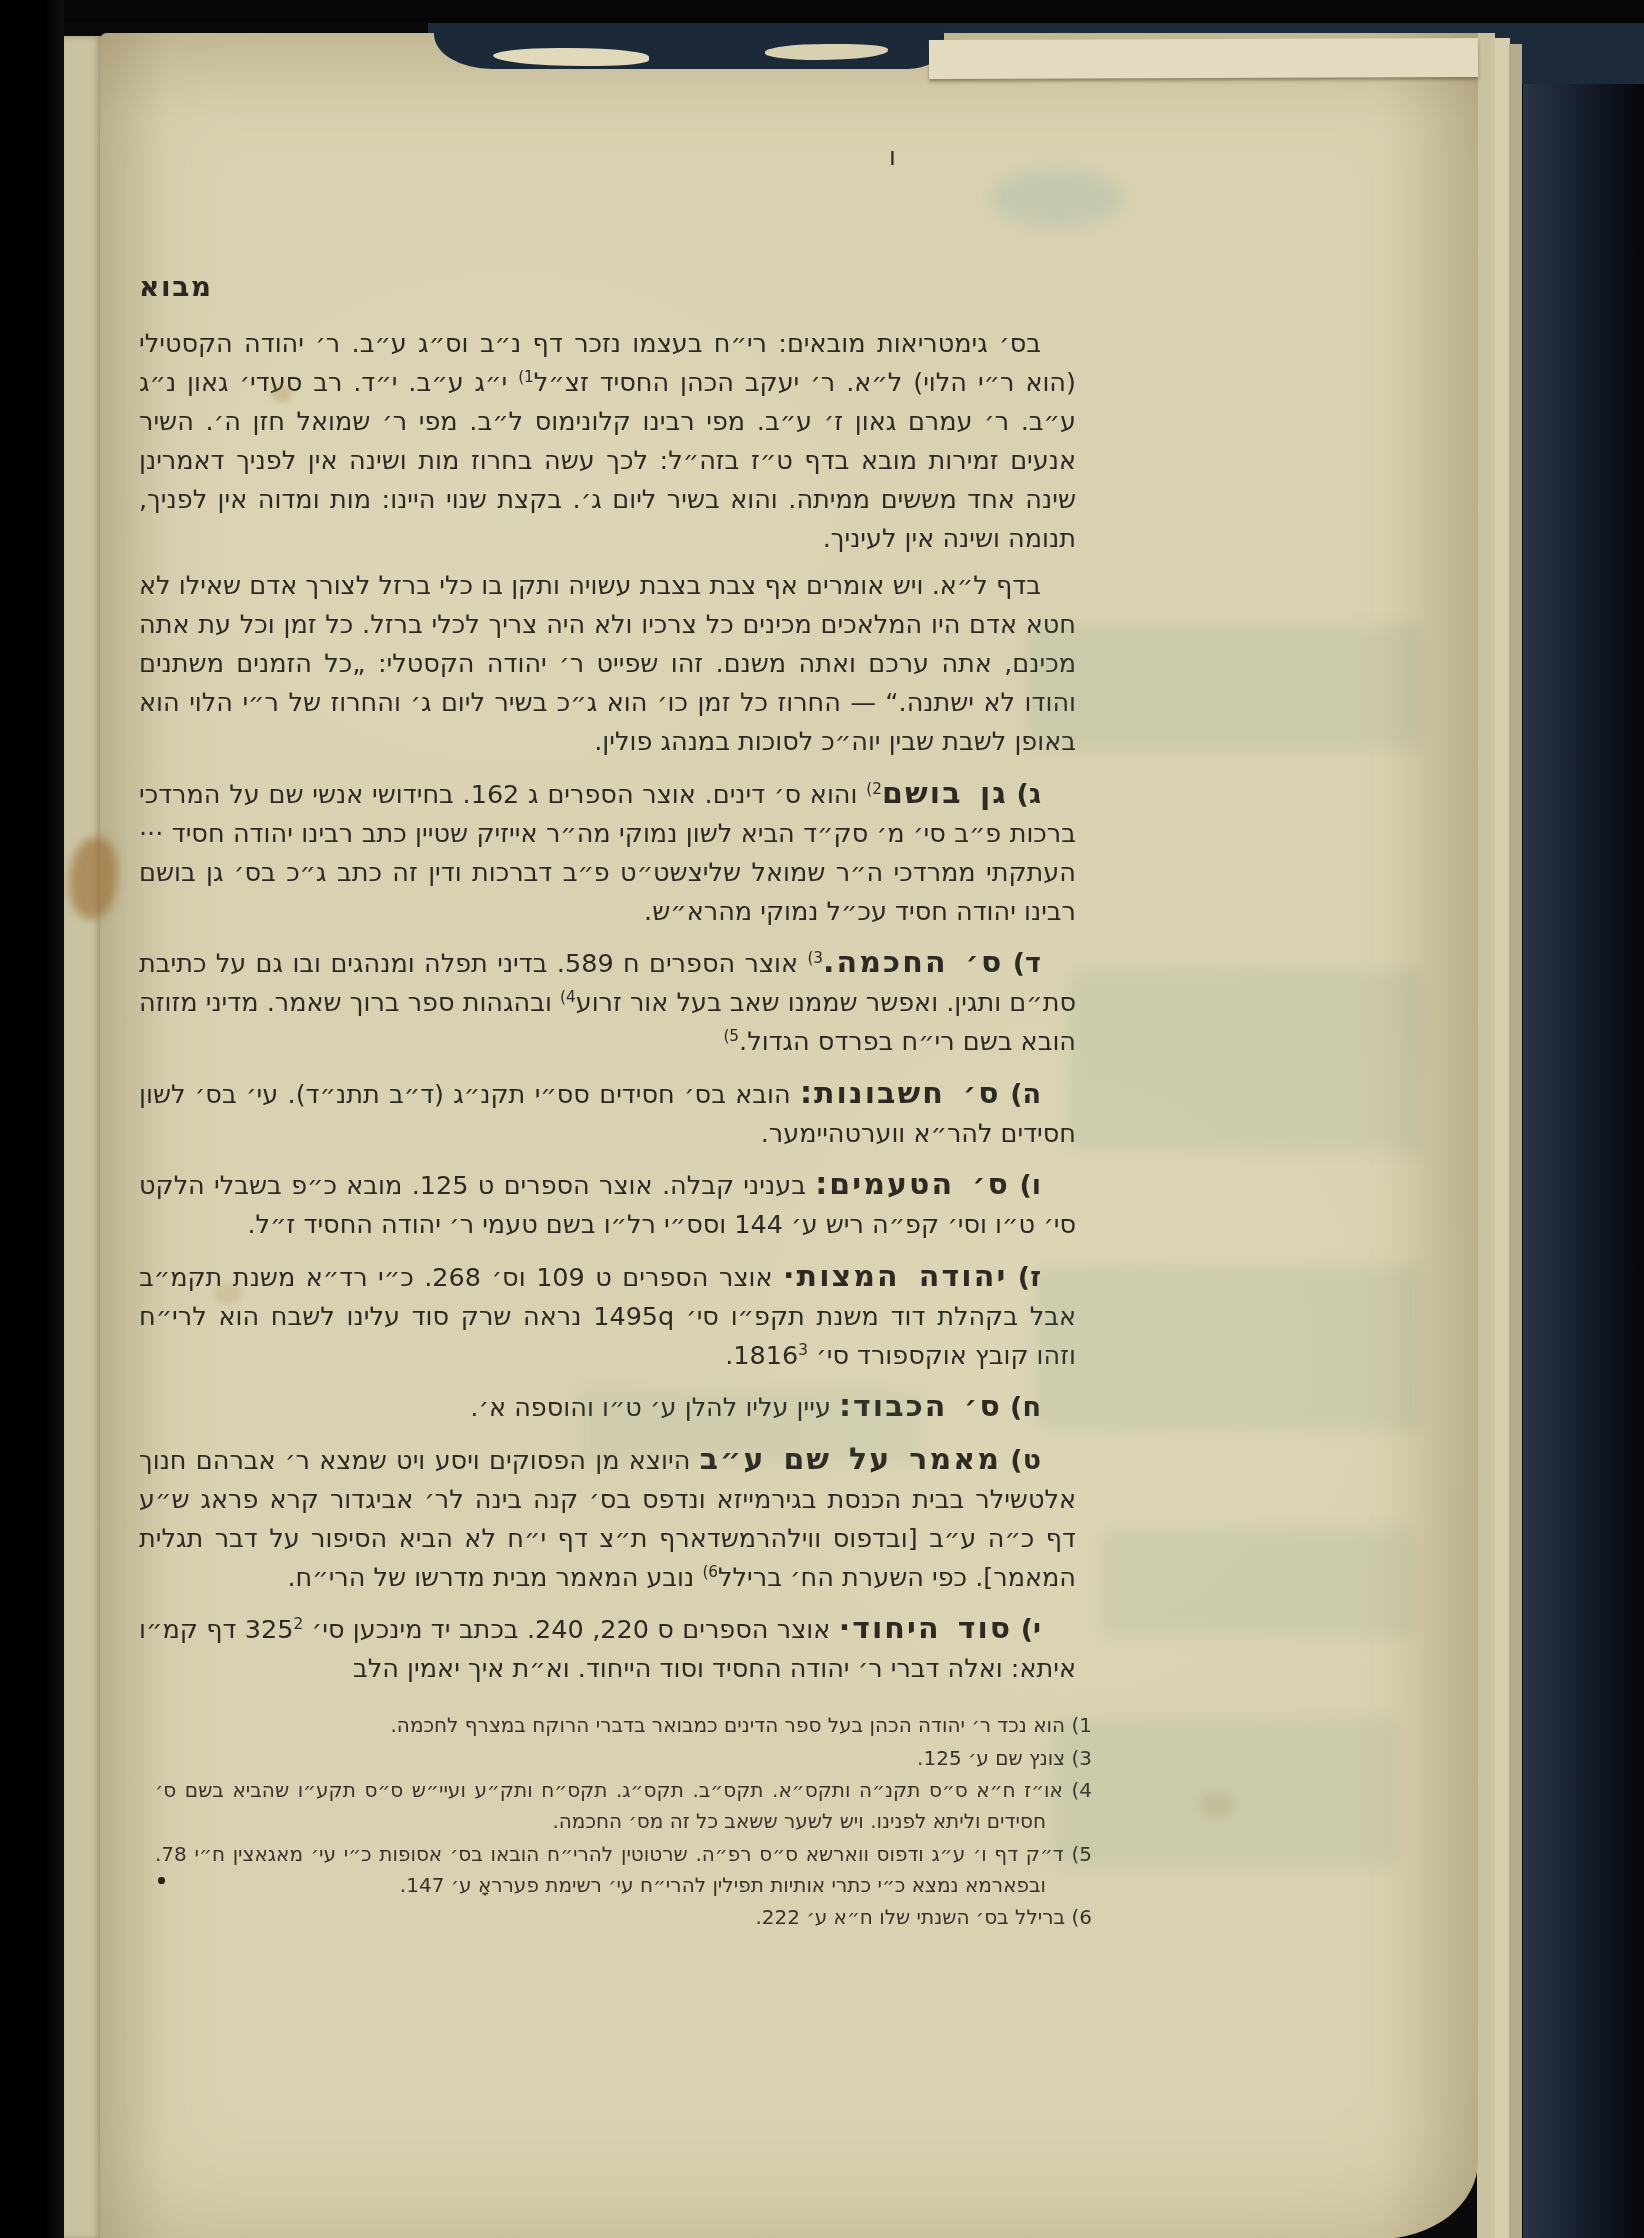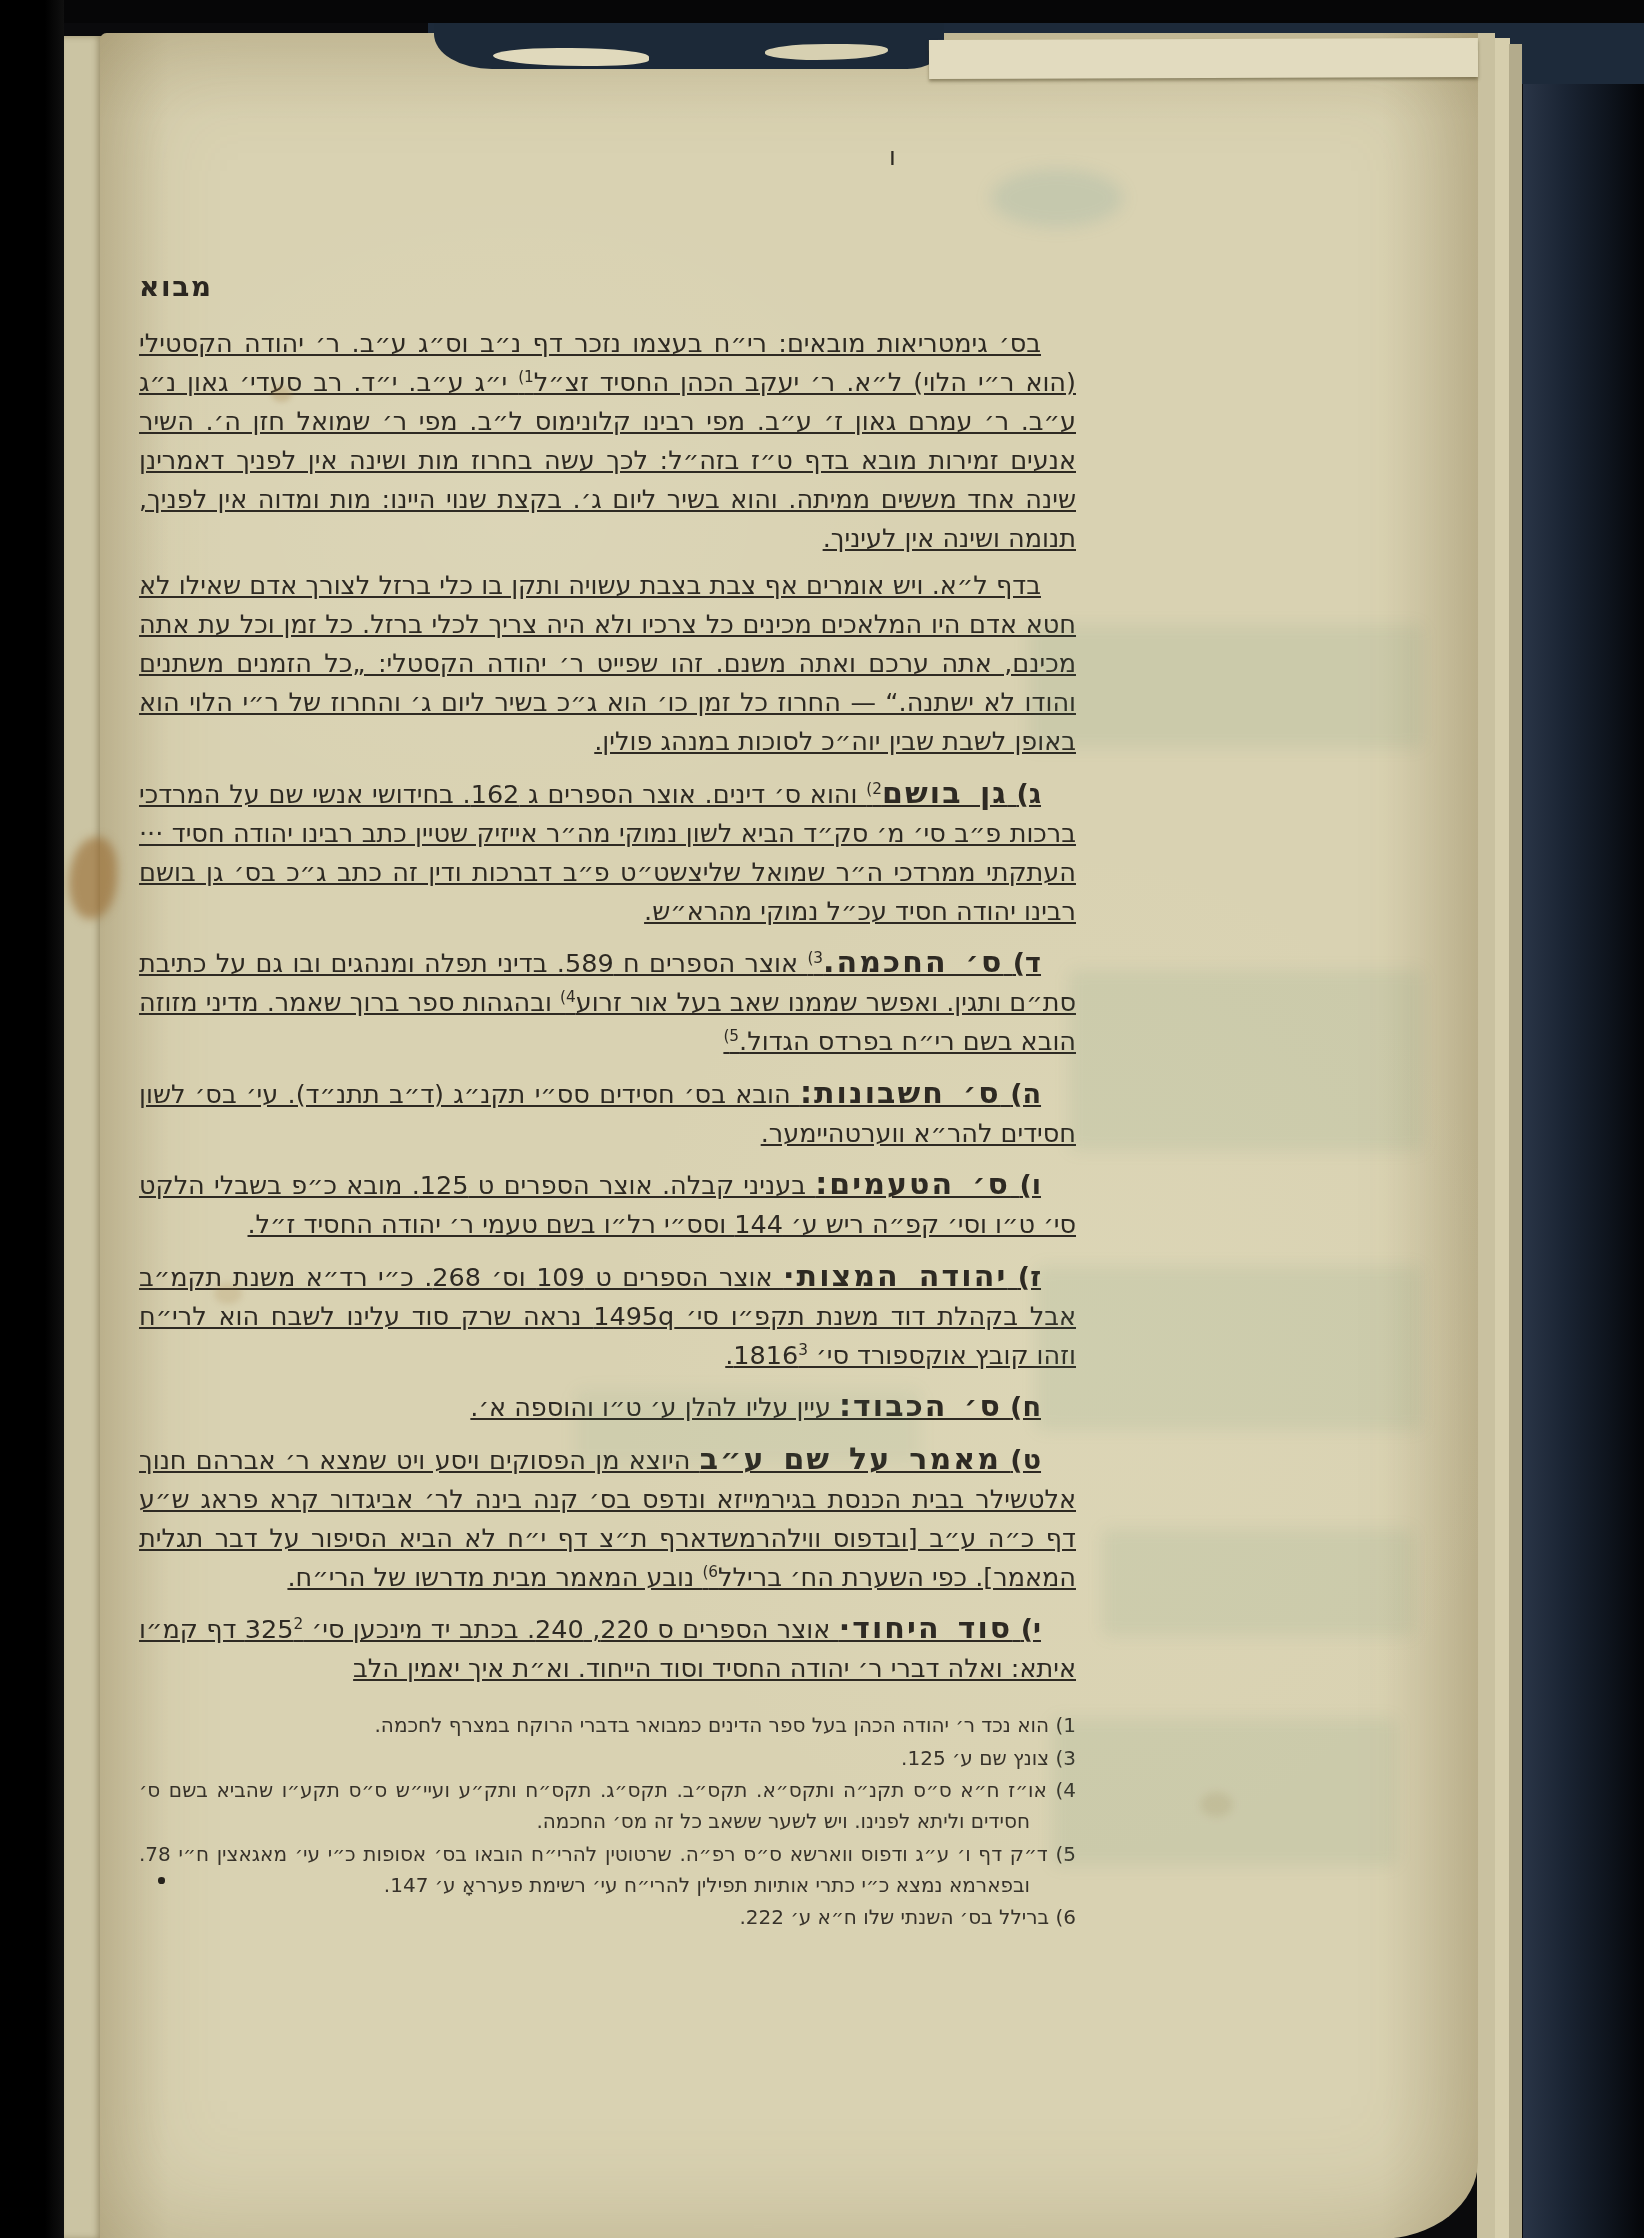--- a/index.html
+++ b/index.html
@@ -56,27 +56,27 @@
   .bl4{left:1102px;top:1529px;width:312px;height:107px;}
   .bl5{left:1052px;top:1718px;width:345px;height:148px;}
   .bl6{left:575px;top:1389px;width:345px;height:74px;background:rgba(90,135,110,.07);}
   .ink-dot{left:158px;top:1877px;width:7.4px;height:6.6px;background:#26221c;border-radius:50%;}
 
   
   .folio{left:789px;top:109px;width:66px;color:#2e2a23;font-size:25px;}
   .page-title{left:39px;top:237px;width:937px;text-align:left;color:#2b2721;
     font-size:28px;font-weight:bold;letter-spacing:1.6px;}
   .text-column{left:39px;top:291px;width:937px;direction:rtl;color:#2e2a23;
-    font-size:25.5px;line-height:39px;text-align:justify;text-decoration:underline;}
+    font-size:25.5px;line-height:39px;text-align:justify;}
   .para{text-indent:35px;margin:0 0 8.2px 0;}
   .para.entry{margin-top:11.5px;}
   .entry-letter{font-size:27px;font-weight:bold;}
   .entry-title{font-size:30px;font-weight:bold;letter-spacing:2.1px;word-spacing:4.1px;}
   sup{font-size:.60em;line-height:0;vertical-align:super;}
-  .footnotes{left:39px;top:1677px;width:937px;direction:rtl;color:#37322a;
+  .footnotes{left:55px;top:1677px;width:937px;direction:rtl;color:#37322a;
     font-size:20px;line-height:31px;text-align:justify;}
   .fn{padding-right:46px;text-indent:-46px;margin-bottom:1.6px;}
   .fn-num{font-weight:normal;}
 </style>
 </head>
 <body>
 
 <div class="scene">
   <div class="abs cover-right"></div>
   <div class="abs cover-top"></div>

